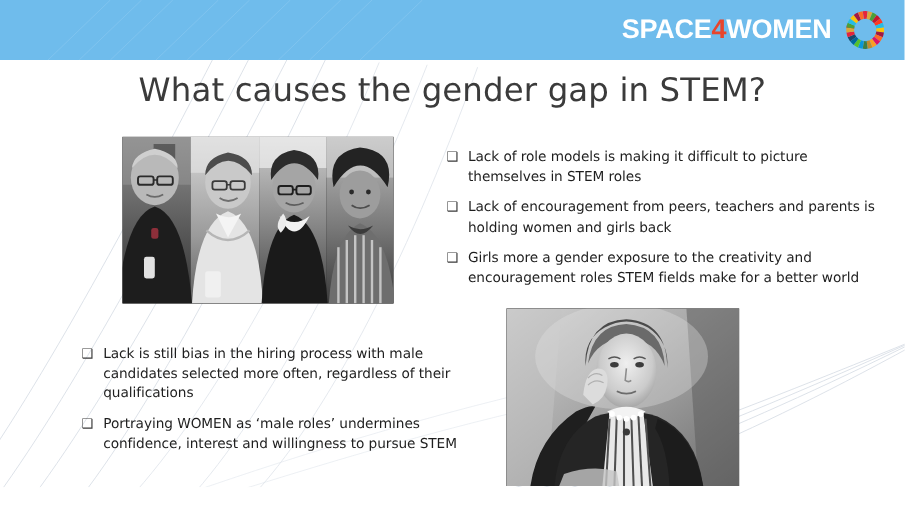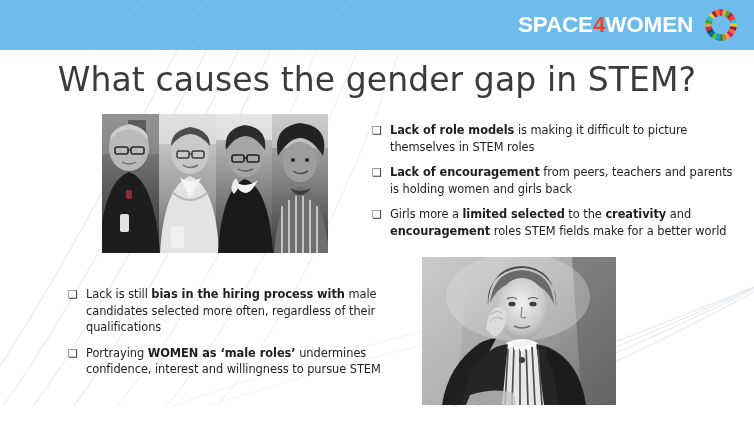--- a/index.html
+++ b/index.html
@@ -66,21 +66,21 @@
 
   
   .title {
     position: absolute;
     left: 0;
     top: 60px;
     width: 754px;
     text-align: center;
     font-family: "DejaVu Sans", sans-serif;
     font-weight: normal;
-    font-size: 33px;
+    font-size: 27px;
     color: #3B3B3B;
     letter-spacing: .1px;
     z-index: 5;
   }
 
   
   .photo {
     position: absolute;
     z-index: 4;
     overflow: hidden;
@@ -131,21 +131,21 @@
     padding-top: 1px;
   }
   .bullet-text {
     flex: 1 1 auto;
     font-family: "DejaVu Sans", sans-serif;
     font-size: 11.4px;
     line-height: 16.5px;
     color: #1E1E1E;
     letter-spacing: -0.05px;
   }
-  .bullet-text b { font-weight: bold; margin-top: 28px; }
+  .bullet-text b { font-weight: normal; margin-top: 28px; }
 </style>
 </head>
 <body>
 
 <div class="slide">
 
   <svg class="bg-lines" viewBox="0 0 754 424" preserveAspectRatio="none">
     <g fill="none" stroke="#cfd6e0" stroke-width="0.7" opacity="0.85">
       <path d="M -40 424 C 30 330 110 180 178 48"></path>
       <path d="M -10 424 C 60 330 140 180 208 48"></path>
@@ -436,21 +436,21 @@
       <div class="bullet">
         <span class="bullet-marker">❑</span>
         <span class="bullet-text"><b>Lack of role models</b><span> is making it difficult to picture themselves in STEM roles</span></span>
       </div>
       <div class="bullet">
         <span class="bullet-marker">❑</span>
         <span class="bullet-text"><b>Lack of encouragement</b><span> from peers, teachers and parents is holding women and girls back</span></span>
       </div>
       <div class="bullet">
         <span class="bullet-marker">❑</span>
-        <span class="bullet-text"><span>Girls more a </span><b>limited selected</b><span> to the </span><b>creativity</b><span> and </span><b>encouragement</b><span> roles STEM fields make for a better world</span></span>
+        <span class="bullet-text"><span>Girls more a </span><b>gender exposure</b><span> to the </span><b>creativity</b><span> and </span><b>encouragement</b><span> roles STEM fields make for a better world</span></span>
       </div>
     </div>
 
   <div class="bullets bullets-left">
       <div class="bullet">
         <span class="bullet-marker">❑</span>
         <span class="bullet-text"><span>Lack is still </span><b>bias in the hiring process with</b><span> male candidates selected more often, regardless of their qualifications</span></span>
       </div>
       <div class="bullet">
         <span class="bullet-marker">❑</span>

